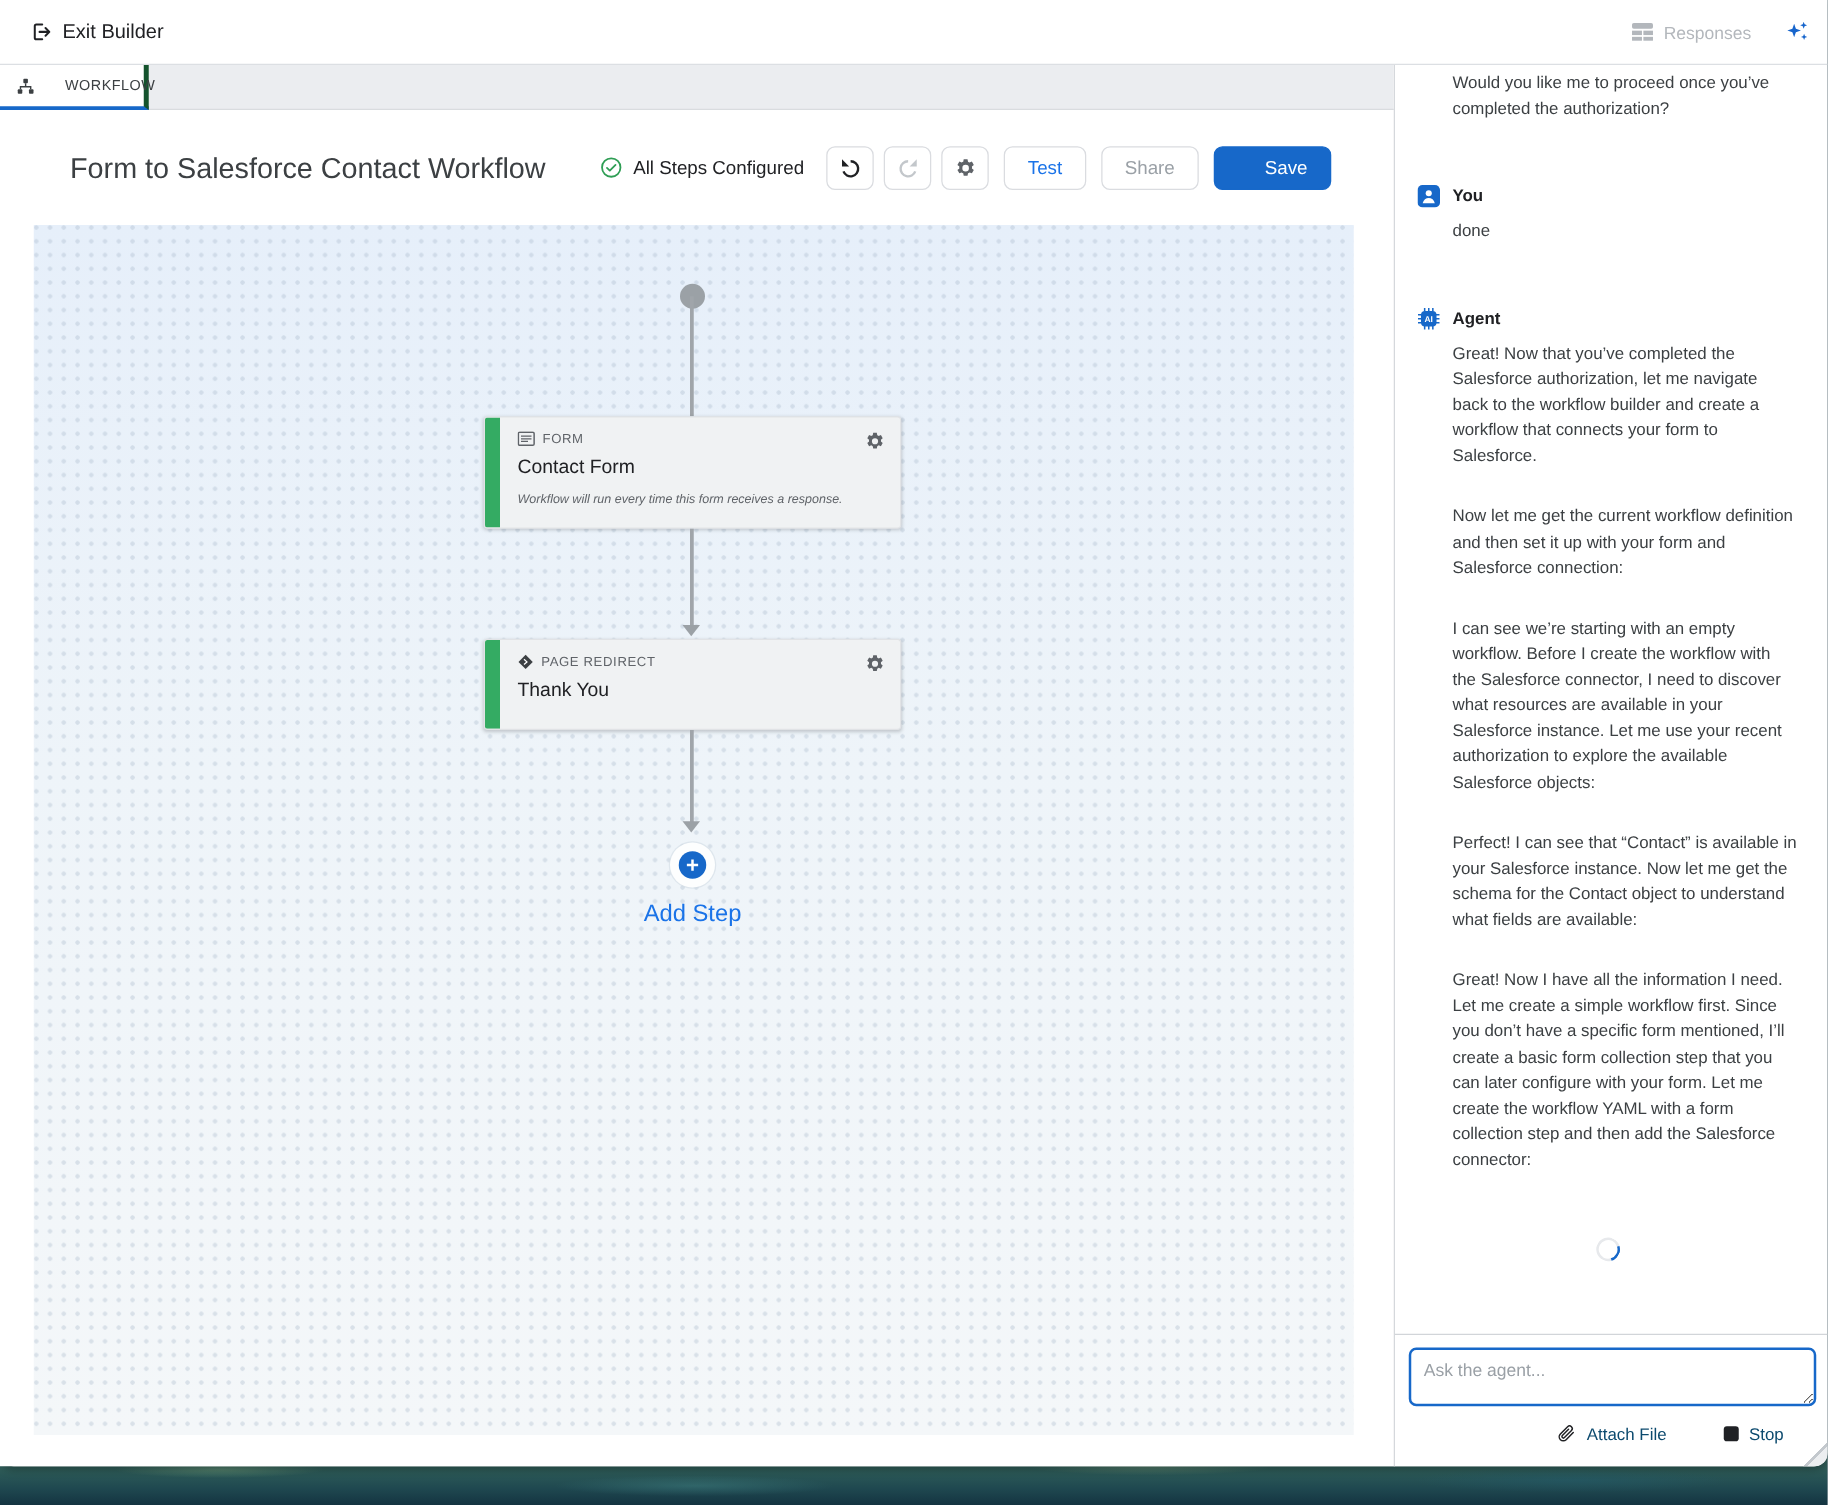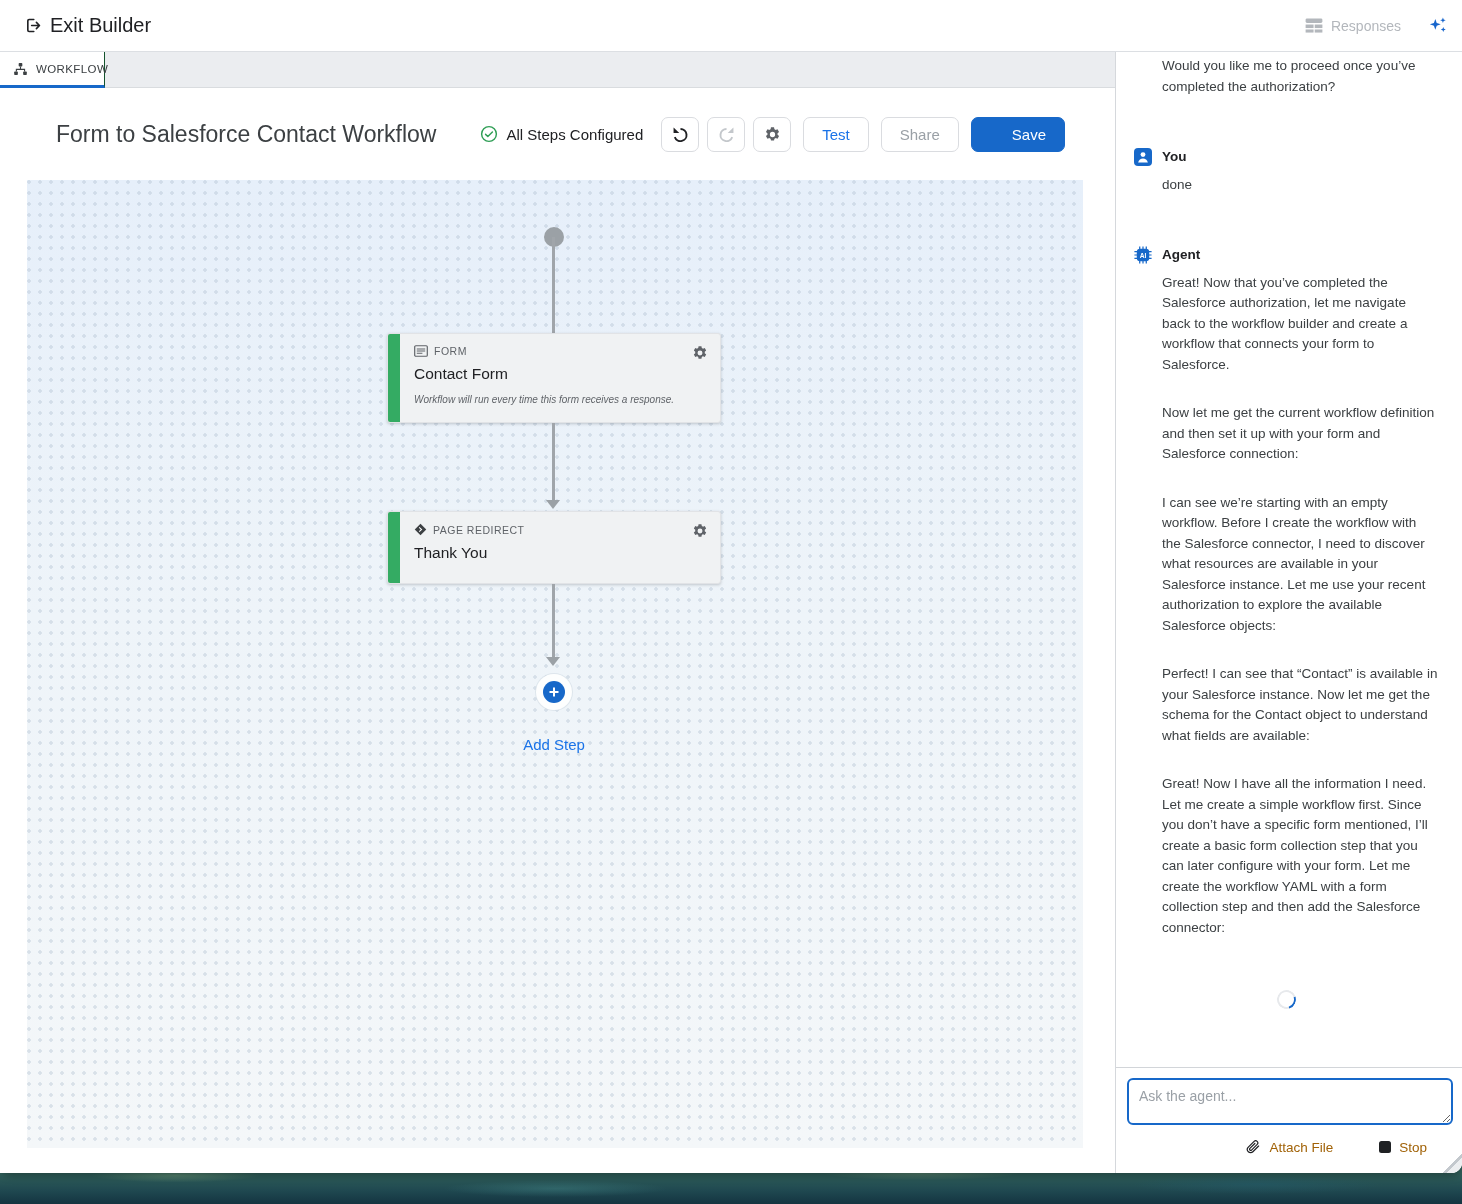--- a/index.html
+++ b/index.html
@@ -36,32 +36,32 @@
   }
 
   
   .topbar {
     height:52px; flex:none; background:#fff;
     border-bottom:1px solid #dcdfe3;
     display:flex; align-items:center; justify-content:space-between;
     padding:0 14px 0 24px;
   }
   .topbar-left, .topbar-right { display:flex; align-items:center; }
-  .exit-btn { display:flex; align-items:center; gap:9px; font-size:20px; color:#202124; cursor:pointer; }
+  .exit-btn { display:flex; align-items:center; gap:9px; font-size:16px; color:#202124; cursor:pointer; }
   .responses-btn { display:flex; align-items:center; gap:8px; font-size:14px; color:#b3b7bc; margin-right:26px; cursor:default; }
   .sparkle-btn { display:flex; align-items:center; cursor:pointer; }
 
   .main { flex:1; display:flex; min-height:0; }
 
   
   .builder { width:1116px; flex:none; display:flex; flex-direction:column; border-right:1px solid #d5d8dc; background:#fff; min-height:0; }
   .tabbar { height:36px; flex:none; background:#ebedf0; border-bottom:1px solid #d9dcdf; display:flex; }
   .tab-active {
-    width:105px; background:#fff; display:flex; align-items:center; gap:8px;
-    padding:0 12px 0 13px; border-right:1px solid #14532d;
+    width:119px; background:#fff; display:flex; align-items:center; gap:24px;
+    padding:0 12px 0 13px; border-right:4px solid #14532d;
     border-bottom:3px solid #1768c9; margin-bottom:-1px;
     font-size:11.5px; letter-spacing:.4px; color:#3c4043; cursor:pointer;
   }
 
   .builder-body { flex:1; display:flex; flex-direction:column; min-height:0; }
   .title-row { height:92px; flex:none; display:flex; align-items:center; padding:0 50px 0 56px; }
   .page-title { font-size:23px; font-weight:400; color:#3c4043; }
   .title-right { margin-left:auto; display:flex; align-items:center; gap:8px; }
   .status { display:flex; align-items:flex-end; gap:9px; font-size:15px; color:#202124; margin-right:10px; }
   .icon-btn {
@@ -105,42 +105,42 @@
   .card-title { font-size:15.5px; color:#202124; margin-top:8px; }
   .card-note { font-size:10px; font-style:italic; color:#5f6368; margin-top:11px; }
   .card-gear { position:absolute; top:11px; right:12px; cursor:pointer; }
 
   .add-step-btn {
     position:absolute; left:509px; top:494px; width:36px; height:36px; border-radius:50%;
     background:#fdfefe; display:flex; align-items:center; justify-content:center; cursor:pointer;
     box-shadow:0 0 0 1px rgba(210,220,228,.6);
   }
   .add-step-plus { width:22px; height:22px; border-radius:50%; background:#1768c9; display:flex; align-items:center; justify-content:center; }
-  .add-step-label { position:absolute; left:427px; top:556px; width:200px; text-align:center;
-    font-size:15px; color:#1a73e8; cursor:pointer; }
+  .add-step-label { position:absolute; left:427px; top:541px; width:200px; text-align:center;
+    font-size:19px; color:#1a73e8; cursor:pointer; }
 
   
   .chat-panel { flex:1; display:flex; flex-direction:column; background:#fff; min-height:0; border-radius:0 0 11px 0; }
   .chat-header { height:29px; flex:none; border-bottom:1px solid #dadce0; display:flex; align-items:center; gap:8px; padding:0 0 0 17px; font-size:12.5px; color:#202124; }
   .chat-messages { flex:1; min-height:0; overflow:hidden; padding:4px 24px 0 18px; font-size:13.5px; line-height:20.5px; color:#3c4043; }
   .msg-indent { margin-left:28px; }
   .msg-group { margin-top:50px; }
   .msg-head { display:flex; align-items:center; gap:10px; font-weight:bold; color:#202124; margin-bottom:7px; }
   .msg-body p { margin:0 0 28px; }
   .msg-body p:last-child { margin-bottom:0; }
   .spinner { width:19px; height:19px; border-radius:50%; margin:52px auto 0;
     border:2.6px solid #e7e9ec; border-right-color:#1768c9; transform:rotate(28deg); }
 
   .composer { flex:none; border-top:1px solid #d2d5d9; padding:10px 9px 0 11px; }
   .composer textarea {
     width:100%; height:47px; border:2px solid #1768c9; border-radius:6px;
     font-family:inherit; font-size:14px; color:#202124; padding:8px 10px; outline:none; display:block;
   }
   .composer textarea::placeholder { color:#9aa0a6; }
-  .composer-actions { display:flex; justify-content:flex-end; align-items:center; gap:46px; padding:14px 26px 18px 0; font-size:13.5px; color:#a16207; }
+  .composer-actions { display:flex; justify-content:flex-end; align-items:center; gap:46px; padding:14px 26px 18px 0; font-size:13.5px; color:#0c4a6e; }
   .action-item { display:flex; align-items:center; gap:8px; cursor:pointer; }
   .stop-square { width:12px; height:12px; background:#1f2124; border-radius:2.5px; }
 </style>
 </head>
 <body>
 
 <div class="desktop-floor"></div>
 
 <div class="app-window">
 

